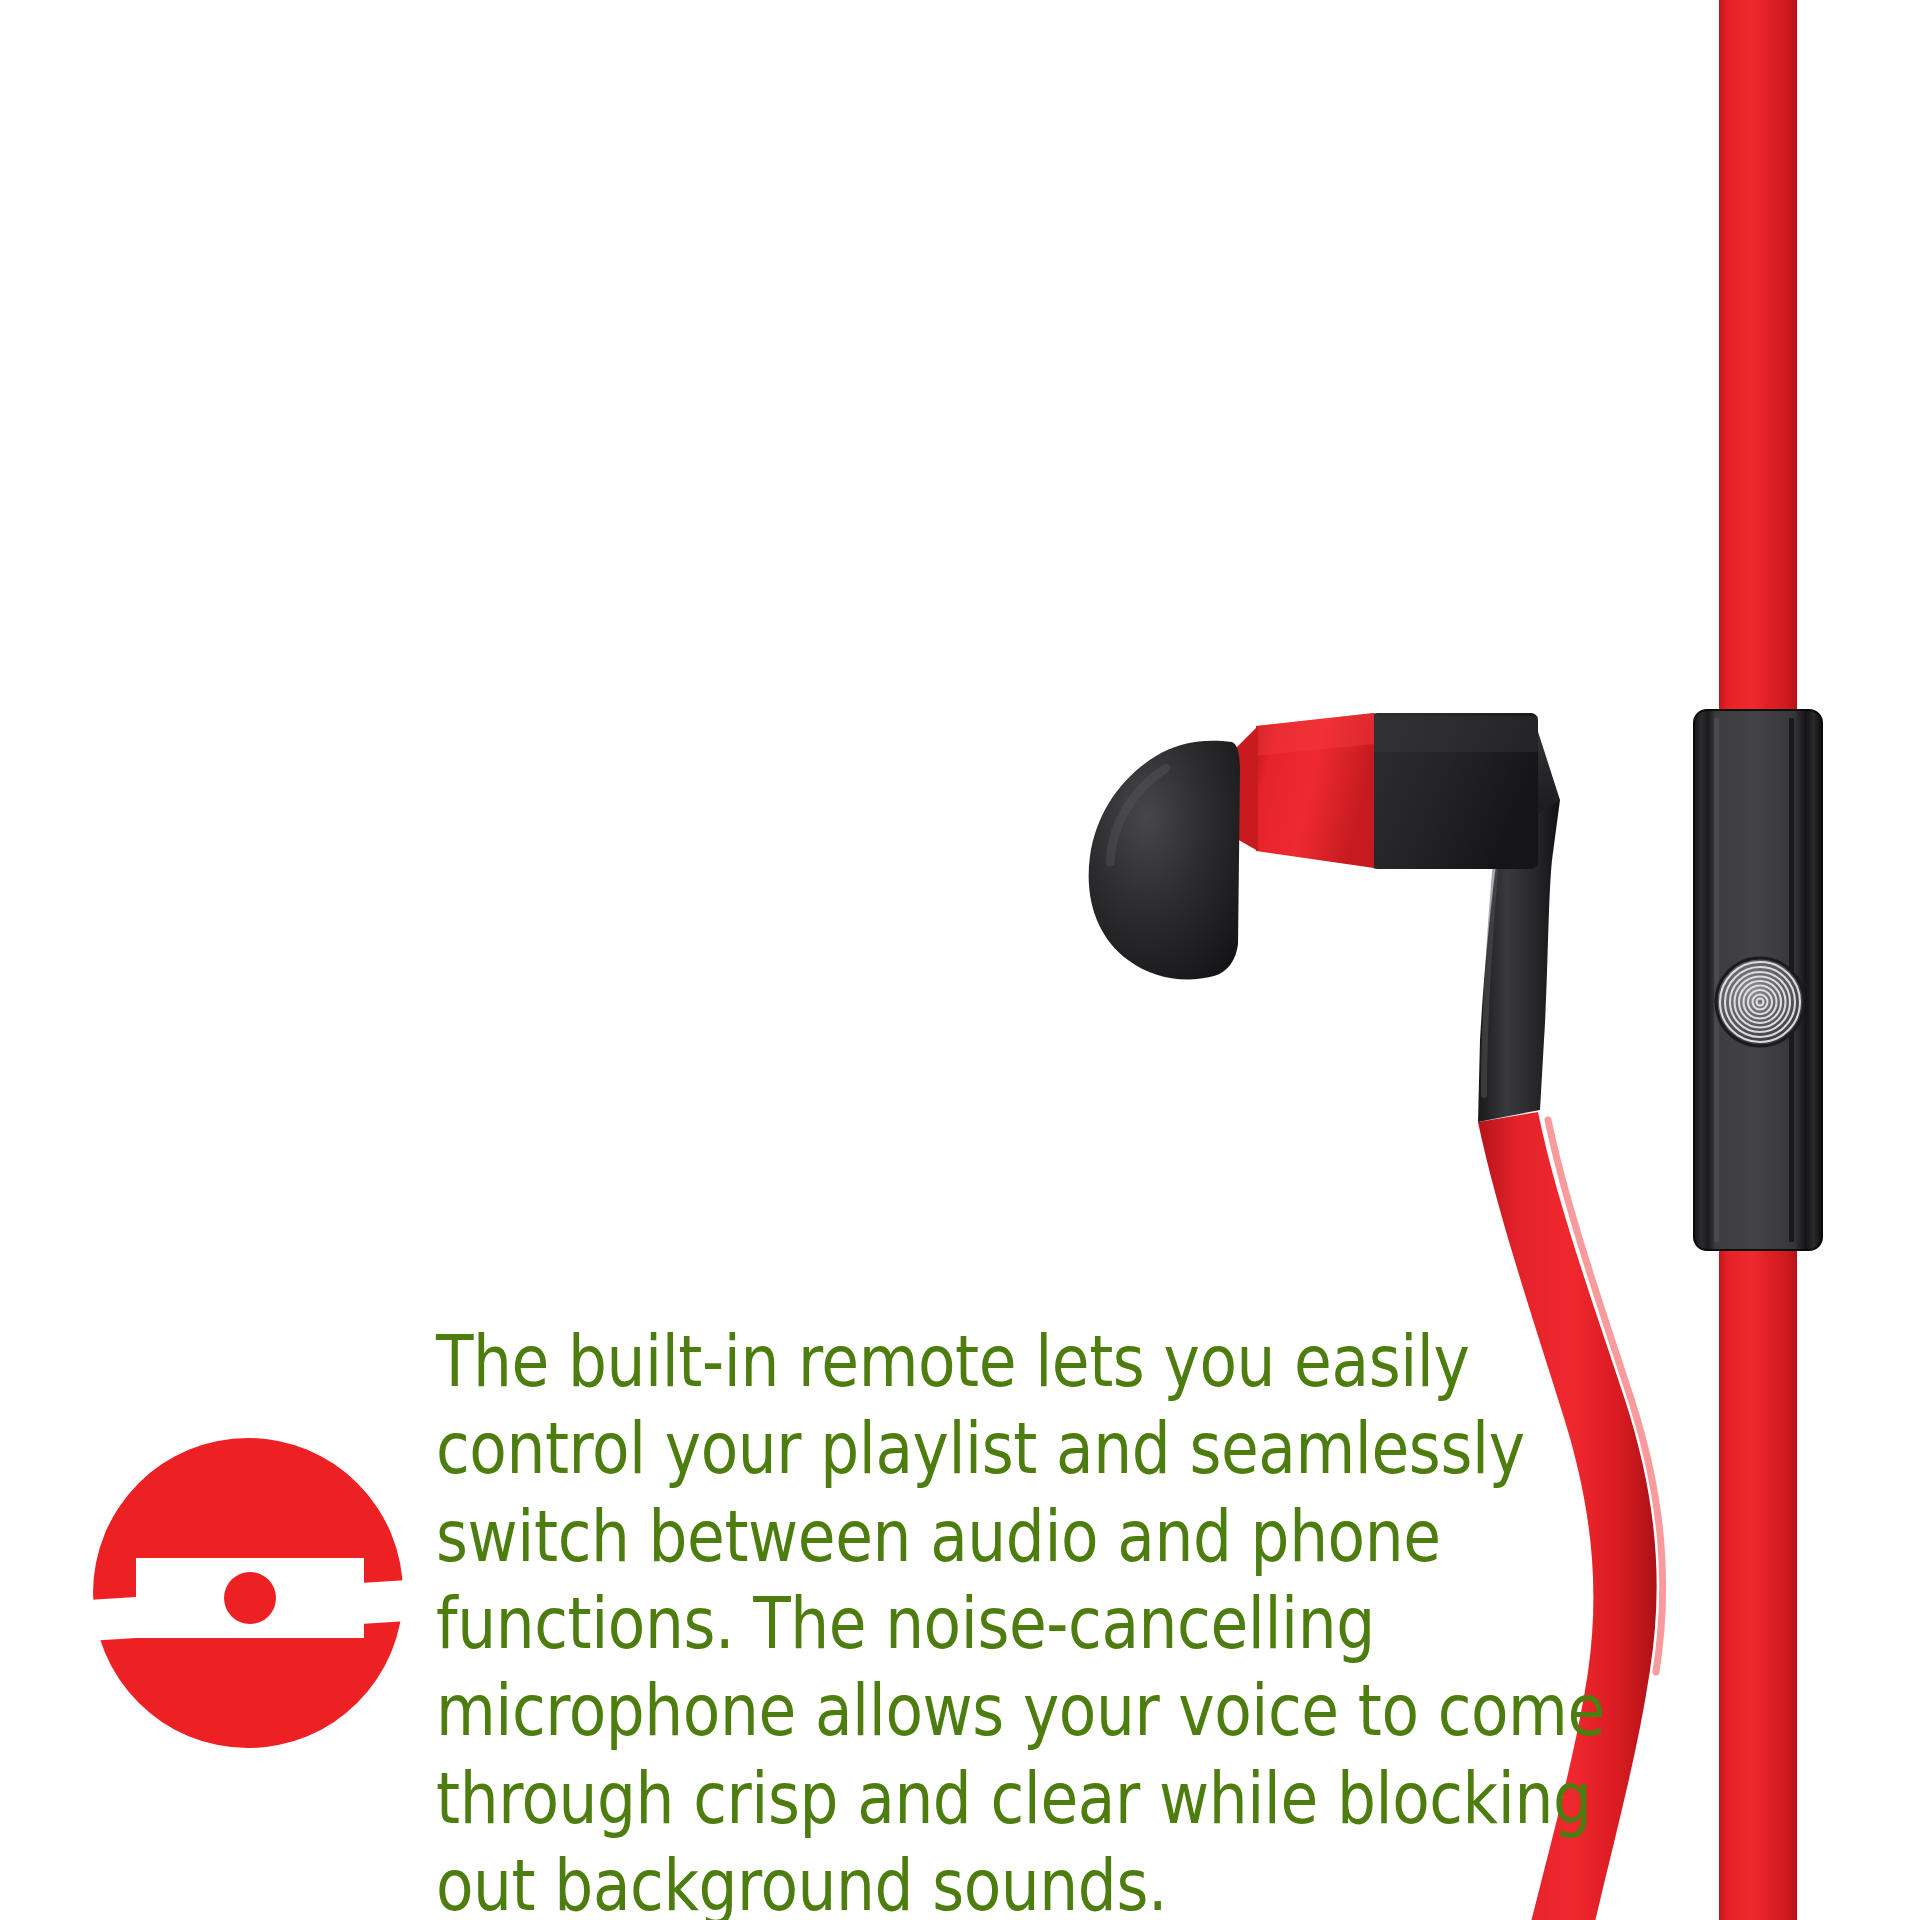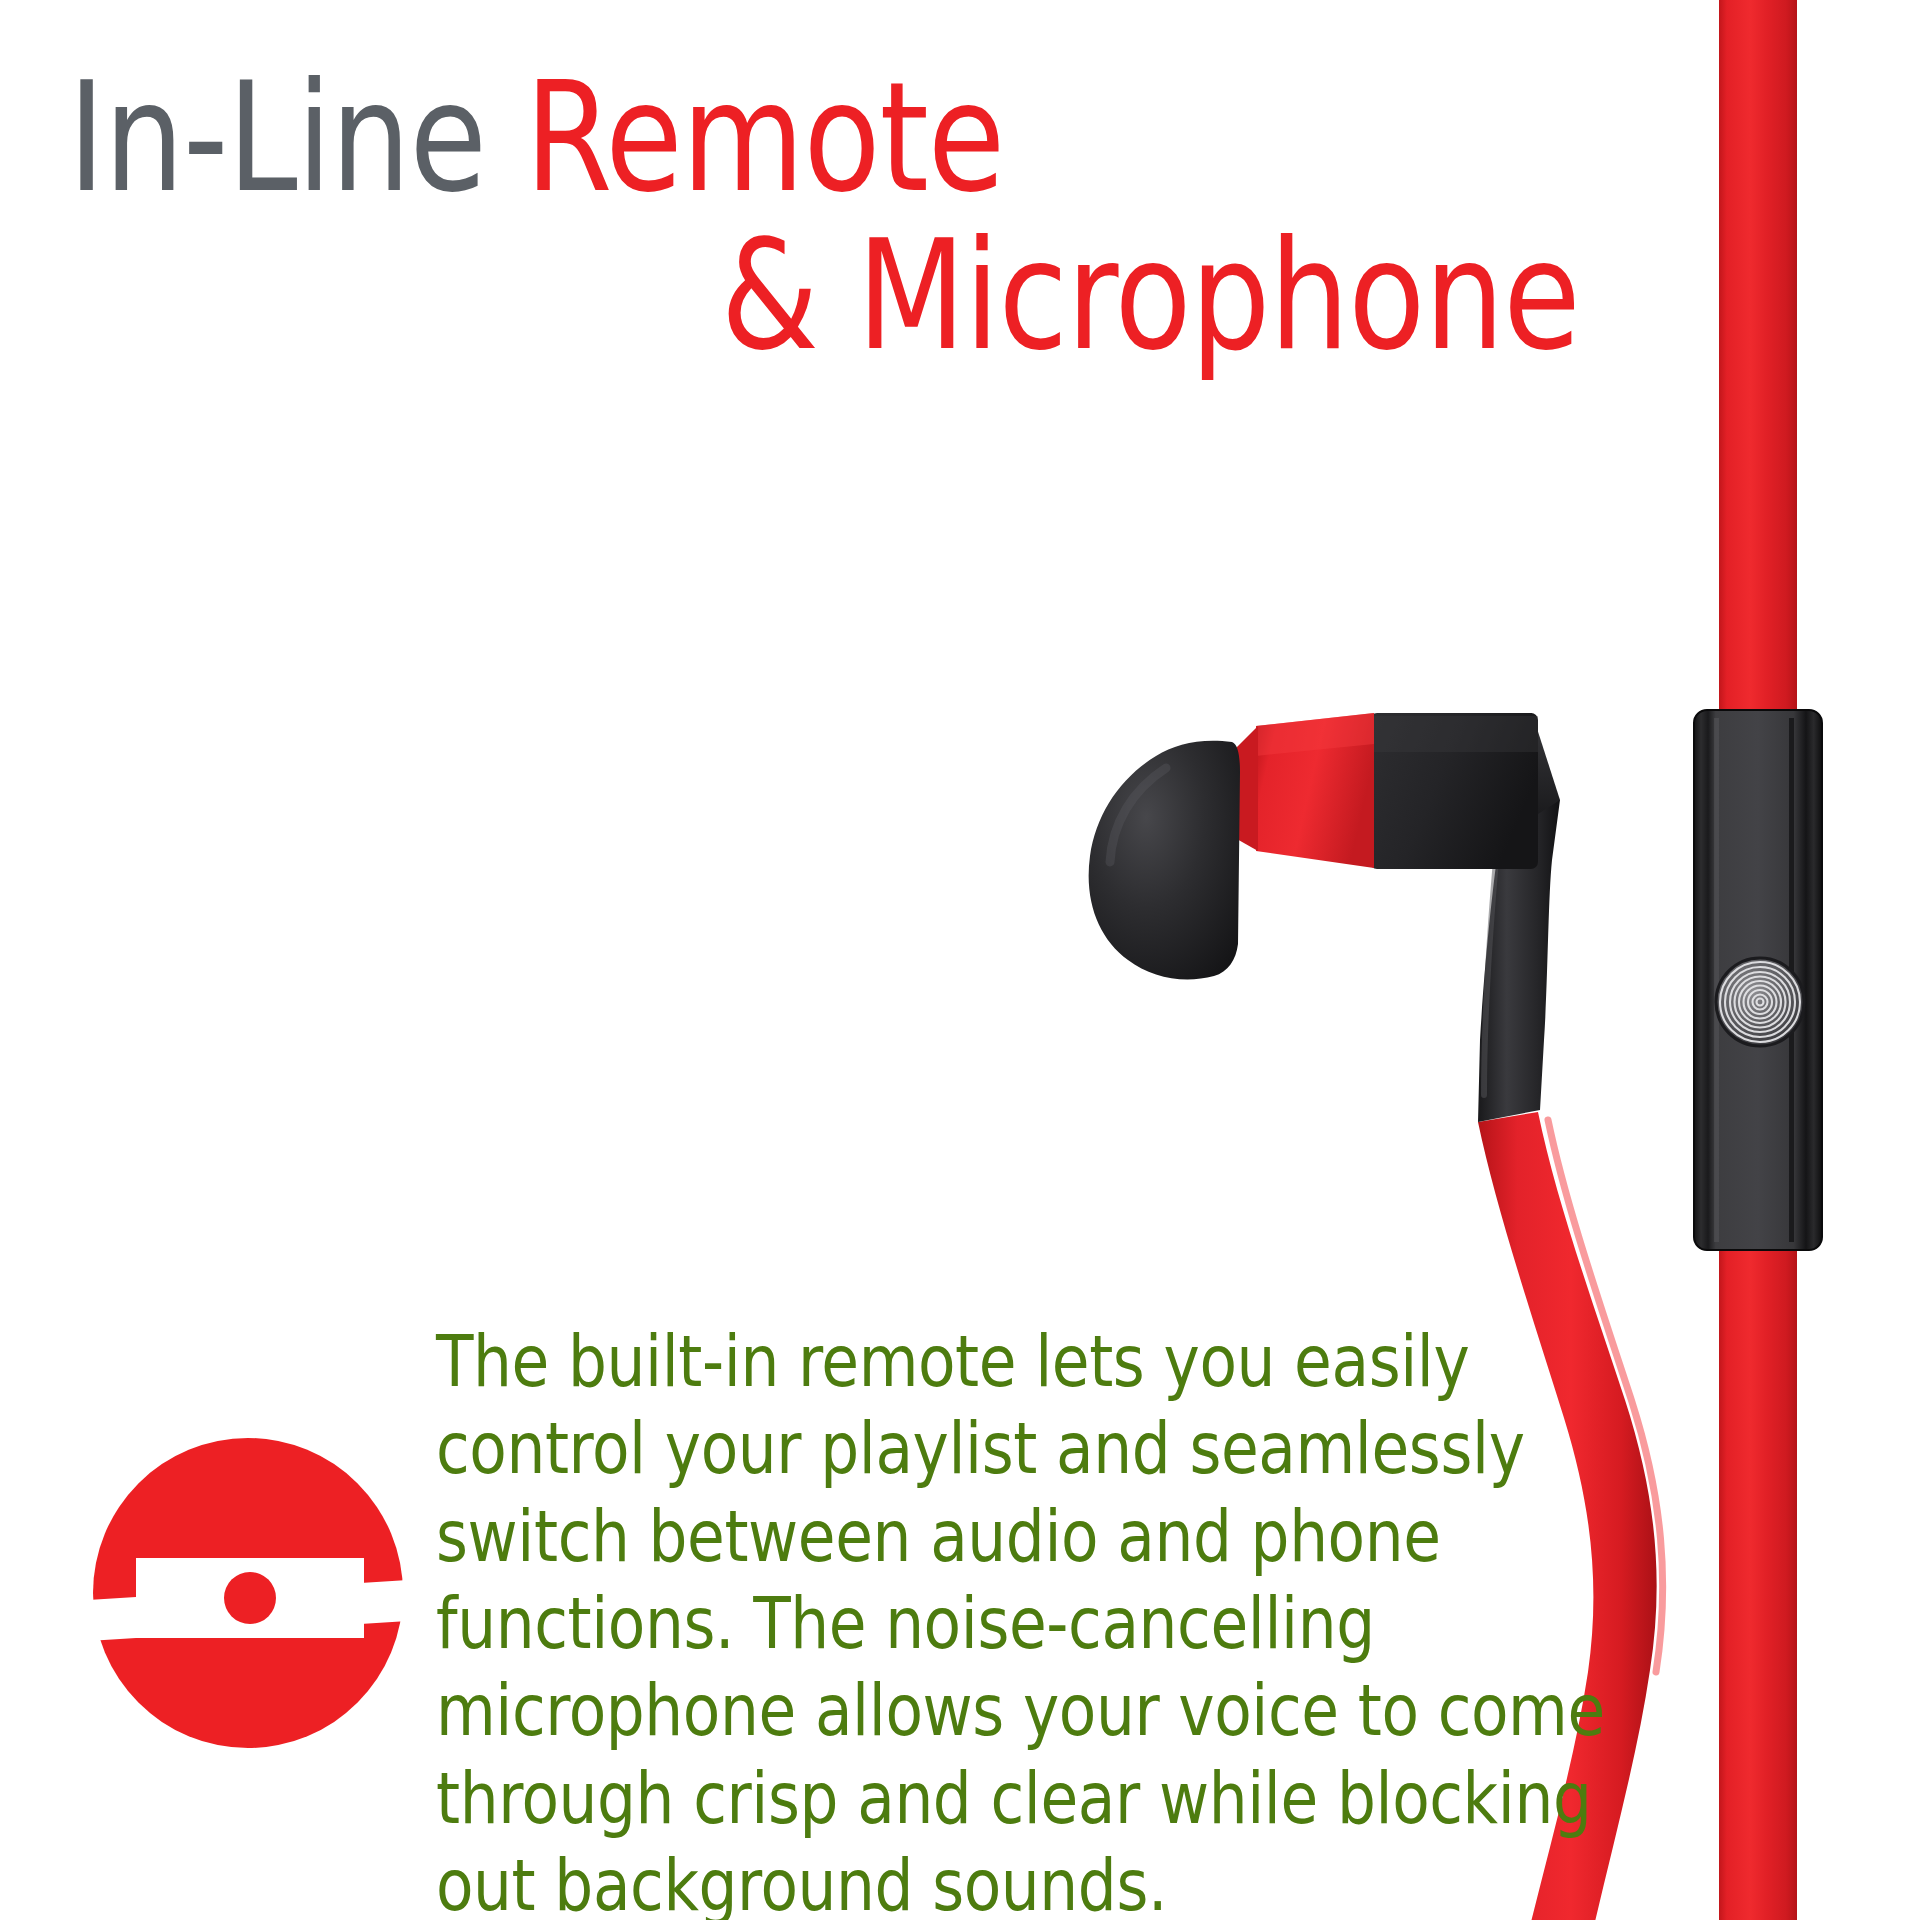--- a/index.html
+++ b/index.html
@@ -249,24 +249,20 @@
                  C 1084 900, 1098 938, 1128 960
                  C 1152 978, 1184 984, 1214 976
                  C 1228 972, 1236 960, 1238 944
                  L 1240 772
                  C 1240 756, 1238 744, 1232 742 Z" fill="url(#gTip)"></path>
         <path d="M 1166 768 C 1132 790, 1112 824, 1110 862" stroke="#5b5b60" stroke-width="9" fill="none" opacity="0.35" stroke-linecap="round"></path>
       </g>
     </svg>
   </div>
 
-  <div class="headline">
-    <span class="headline-line headline-line-1"><span class="hl-gray">In-Line </span><span class="hl-red">Remote</span></span>
-    <span class="headline-line headline-line-2 hl-red">&amp; Microphone</span>
-  </div>
 
   <div class="feature-icon">
     <svg width="312" height="312" viewBox="0 0 312 312">
 
       <circle cx="156" cy="156" r="155" fill="#ed2024"></circle>
 
       <path d="M -6 163 L 318 143 L 318 184 L -6 204 Z" fill="#ffffff"></path>
 
       <rect x="44" y="121" width="228" height="80" fill="#ffffff"></rect>
 

